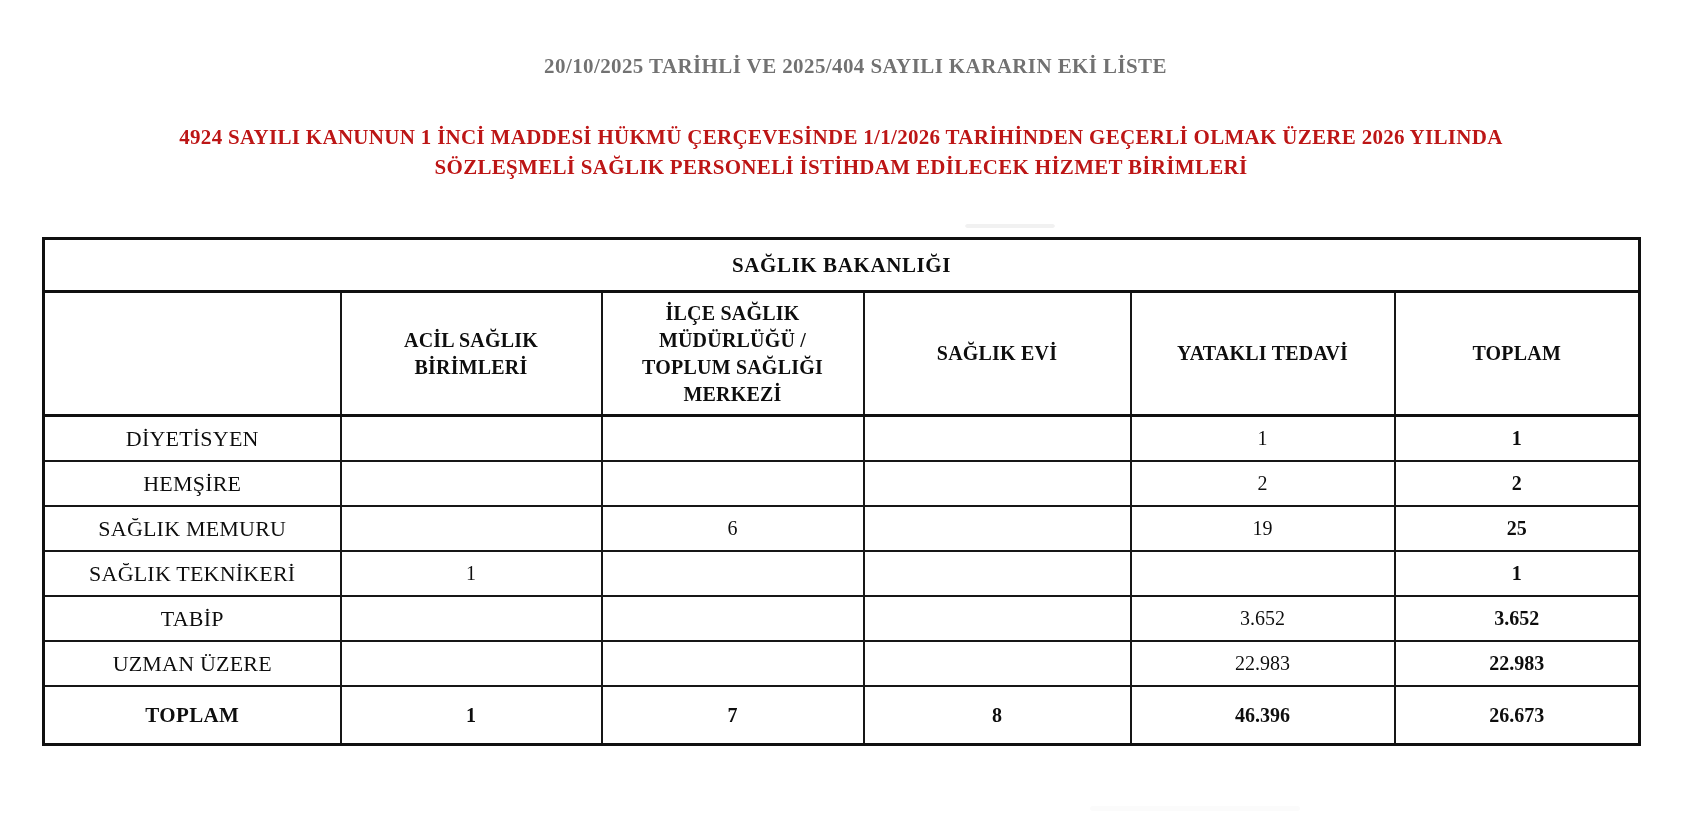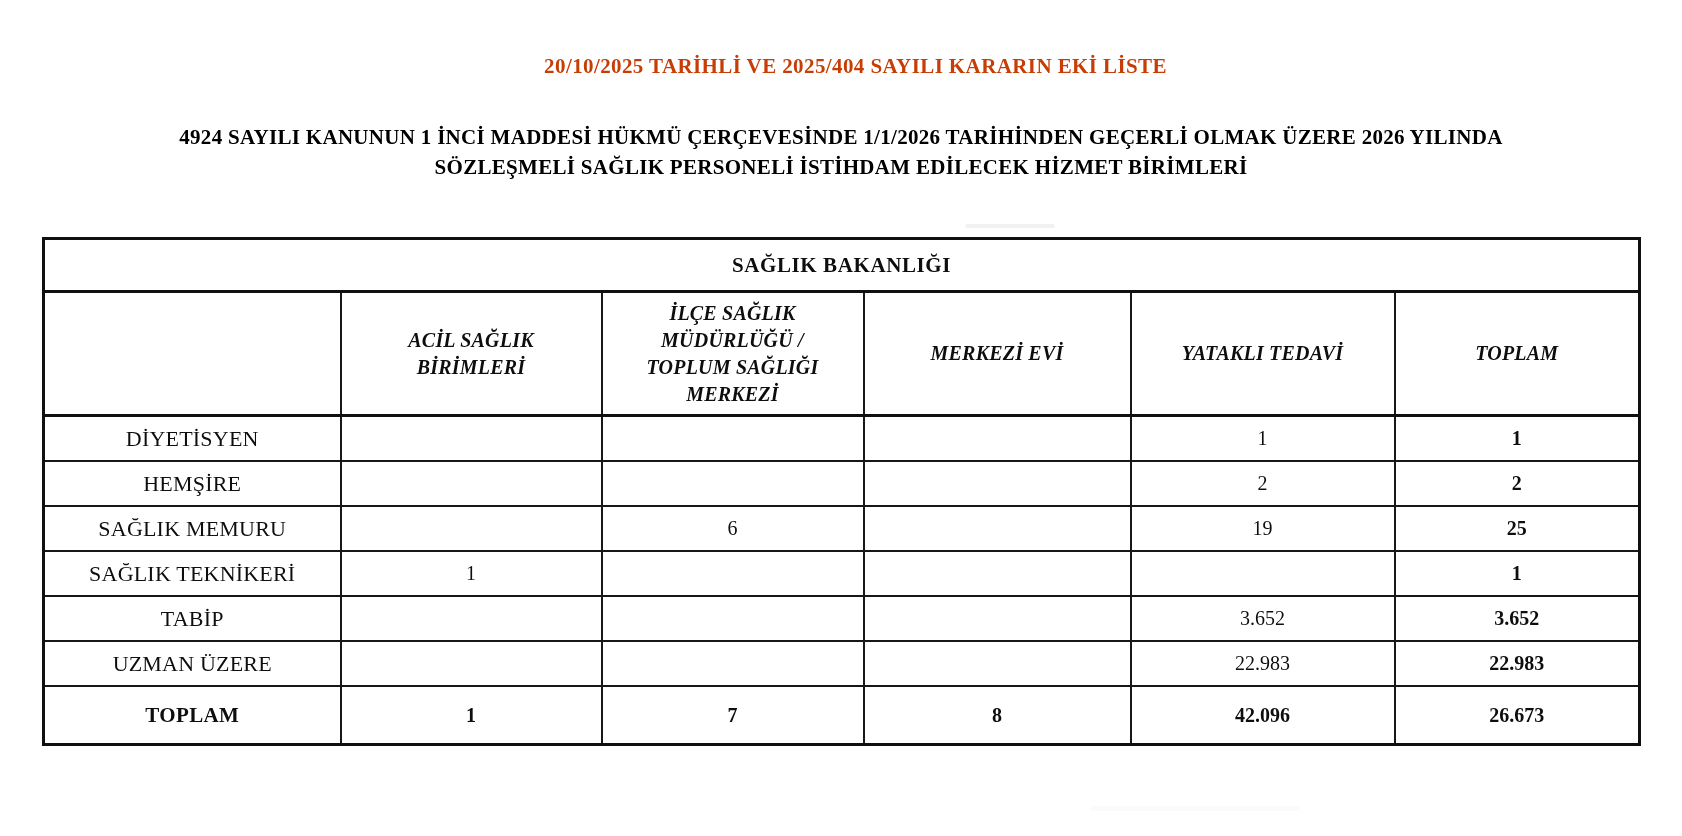--- a/index.html
+++ b/index.html
@@ -16,32 +16,32 @@
     color: #141414;
     overflow: hidden;
     filter: blur(0.25px) contrast(1.06);
   }
   .doc-title {
     padding-top: 54px;
     text-align: center;
     font-weight: bold;
     font-size: 21px;
     letter-spacing: 0.4px;
-    color: #c2410c;
+    color: #737373;
     padding-left: 29px;
   }
   .doc-subtitle {
     margin: 44px auto 0 auto;
     max-width: 1450px;
     text-align: center;
     font-weight: bold;
     font-size: 21px;
     line-height: 1.42;
     letter-spacing: 0.3px;
-    color: #000000;
+    color: #b91c1c;
   }
   table.main-table {
     position: absolute;
     left: 42px;
     top: 237px;
     width: 1596px;
     border-collapse: collapse;
     table-layout: fixed;
     background: #fdfdfd;
   }
@@ -62,21 +62,20 @@
   tr.header-row th {
     height: 113px;
     text-align: center;
     vertical-align: middle;
     font-weight: bold;
     font-size: 20px;
     line-height: 1.35;
     letter-spacing: 0.2px;
     border-bottom: 3px solid #161616;
     padding: 4px 14px;
-    font-style: italic;
   }
   tr.data-row td { height: 43px; }
   td.row-label {
     text-align: center;
     font-size: 22px;
     letter-spacing: 0.2px;
     padding-left: 14px;
     vertical-align: middle;
   }
   td.num-cell {
@@ -122,21 +121,21 @@
 
     <tbody>
         <tr class="caption-row">
       <td colspan="6">SAĞLIK BAKANLIĞI</td>
     </tr>
 
     <tr class="header-row">
       <th></th>
       <th>ACİL SAĞLIK BİRİMLERİ</th>
       <th>İLÇE SAĞLIK MÜDÜRLÜĞÜ / TOPLUM SAĞLIĞI MERKEZİ</th>
-      <th>MERKEZİ EVİ</th>
+      <th>SAĞLIK EVİ</th>
       <th>YATAKLI TEDAVİ</th>
       <th>TOPLAM</th>
     </tr>
 
     <tr class="data-row">
       <td class="row-label">DİYETİSYEN</td>
       <td class="num-cell"></td>
       <td class="num-cell"></td>
       <td class="num-cell"></td>
       <td class="num-cell">1</td>
@@ -187,21 +186,21 @@
       <td class="num-cell"></td>
       <td class="num-cell">22.983</td>
       <td class="num-cell toplam-col">22.983</td>
     </tr>
 
     <tr class="total-row">
       <td class="row-label">TOPLAM</td>
       <td class="num-cell">1</td>
       <td class="num-cell">7</td>
       <td class="num-cell">8</td>
-      <td class="num-cell">42.096</td>
+      <td class="num-cell">46.396</td>
       <td class="num-cell toplam-col">26.673</td>
     </tr>
   </tbody>
     </table>
 
   <div class="smudge smudge-1"></div>
   <div class="smudge smudge-2"></div>
 
 </div>
 

